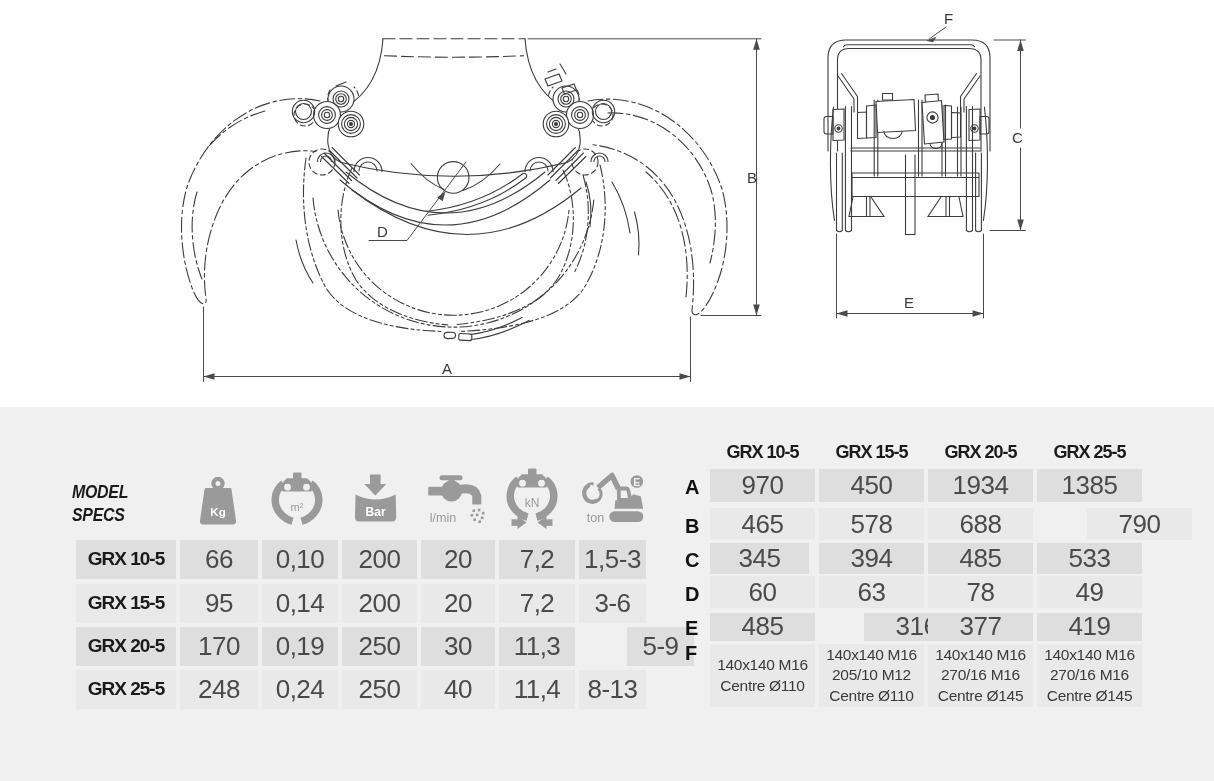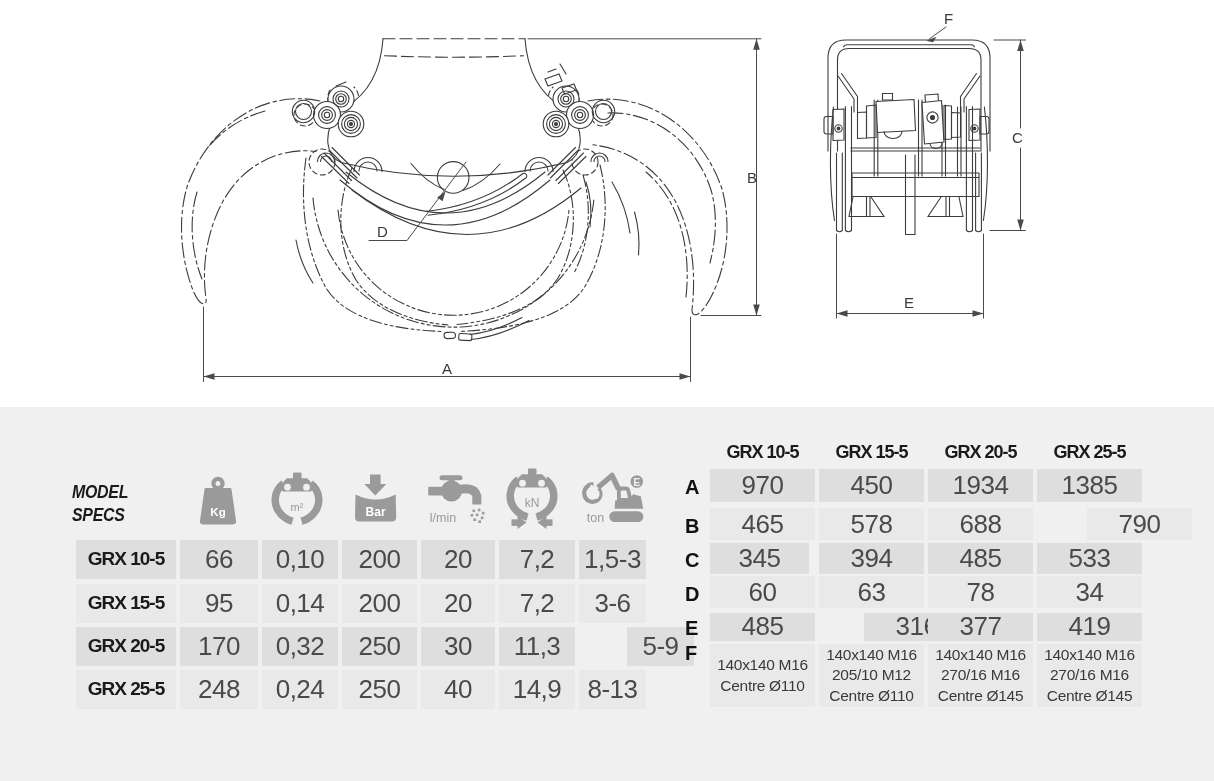--- a/index.html
+++ b/index.html
@@ -228,32 +228,32 @@
   <div class="cell light grx" style="left:76px;top:584px;width:100px;height:38.5px;">GRX 15-5</div>
   <div class="cell light val" style="left:180px;top:584px;width:78px;height:38.5px;">95</div>
   <div class="cell light val" style="left:262px;top:584px;width:76px;height:38.5px;">0,14</div>
   <div class="cell light val" style="left:342px;top:584px;width:75px;height:38.5px;">200</div>
   <div class="cell light val" style="left:421px;top:584px;width:74px;height:38.5px;">20</div>
   <div class="cell light val" style="left:499px;top:584px;width:76px;height:38.5px;">7,2</div>
   <div class="cell light val" style="left:579px;top:584px;width:67px;height:38.5px;">3-6</div>
 
   <div class="cell dark grx" style="left:76px;top:627px;width:100px;height:38.5px;">GRX 20-5</div>
   <div class="cell dark val" style="left:180px;top:627px;width:78px;height:38.5px;">170</div>
-  <div class="cell dark val" style="left:262px;top:627px;width:76px;height:38.5px;">0,32</div>
+  <div class="cell dark val" style="left:262px;top:627px;width:76px;height:38.5px;">0,19</div>
   <div class="cell dark val" style="left:342px;top:627px;width:75px;height:38.5px;">250</div>
   <div class="cell dark val" style="left:421px;top:627px;width:74px;height:38.5px;">30</div>
   <div class="cell dark val" style="left:499px;top:627px;width:76px;height:38.5px;">11,3</div>
   <div class="cell dark val" style="left:579px;top:627px;width:67px;height:38.5px;margin-left:48px;">5-9</div>
 
   <div class="cell light grx" style="left:76px;top:670px;width:100px;height:38.5px;">GRX 25-5</div>
   <div class="cell light val" style="left:180px;top:670px;width:78px;height:38.5px;">248</div>
   <div class="cell light val" style="left:262px;top:670px;width:76px;height:38.5px;">0,24</div>
   <div class="cell light val" style="left:342px;top:670px;width:75px;height:38.5px;">250</div>
   <div class="cell light val" style="left:421px;top:670px;width:74px;height:38.5px;">40</div>
-  <div class="cell light val" style="left:499px;top:670px;width:76px;height:38.5px;">14,9</div>
+  <div class="cell light val" style="left:499px;top:670px;width:76px;height:38.5px;">11,4</div>
   <div class="cell light val" style="left:579px;top:670px;width:67px;height:38.5px;">8-13</div>
 
   <div class="hdr" style="left:710px;top:442px;width:105px;">GRX 10-5</div>
   <div class="hdr" style="left:819px;top:442px;width:105px;">GRX 15-5</div>
   <div class="hdr" style="left:928px;top:442px;width:105px;">GRX 20-5</div>
   <div class="hdr" style="left:1037px;top:442px;width:105px;">GRX 25-5</div>
 
   <div class="ltr" style="left:685px;top:476px;">A</div>
   <div class="ltr" style="left:685px;top:515px;">B</div>
   <div class="ltr" style="left:685px;top:549px;">C</div>
@@ -272,21 +272,21 @@
   <div class="cell light val" style="left:1087px;top:508px;width:105px;height:32px;">790</div>
 
   <div class="cell dark val" style="left:710px;top:542.5px;width:99px;height:31px;">345</div>
   <div class="cell dark val" style="left:819px;top:542.5px;width:105px;height:31px;">394</div>
   <div class="cell dark val" style="left:928px;top:542.5px;width:105px;height:31px;">485</div>
   <div class="cell dark val" style="left:1037px;top:542.5px;width:105px;height:31px;">533</div>
 
   <div class="cell light val" style="left:710px;top:576px;width:105px;height:32px;">60</div>
   <div class="cell light val" style="left:819px;top:576px;width:105px;height:32px;">63</div>
   <div class="cell light val" style="left:928px;top:576px;width:105px;height:32px;">78</div>
-  <div class="cell light val" style="left:1037px;top:576px;width:105px;height:32px;">34</div>
+  <div class="cell light val" style="left:1037px;top:576px;width:105px;height:32px;">49</div>
 
   <div class="cell dark val" style="left:710px;top:612.5px;width:105px;height:28px;">485</div>
   <div class="cell dark val" style="left:819px;top:612.5px;width:105px;height:28px;margin-left:45px;">316</div>
   <div class="cell dark val" style="left:928px;top:612.5px;width:105px;height:28px;">377</div>
   <div class="cell dark val" style="left:1037px;top:612.5px;width:105px;height:28px;">419</div>
 
   <div class="cell light fcell" style="left:710px;top:644px;width:105px;height:63px;">140x140 M16<br>Centre Ø110</div>
   <div class="cell light fcell" style="left:819px;top:644px;width:105px;height:63px;">140x140 M16<br>205/10 M12<br>Centre Ø110</div>
   <div class="cell light fcell" style="left:928px;top:644px;width:105px;height:63px;">140x140 M16<br>270/16 M16<br>Centre Ø145</div>
   <div class="cell light fcell" style="left:1037px;top:644px;width:105px;height:63px;">140x140 M16<br>270/16 M16<br>Centre Ø145</div>

